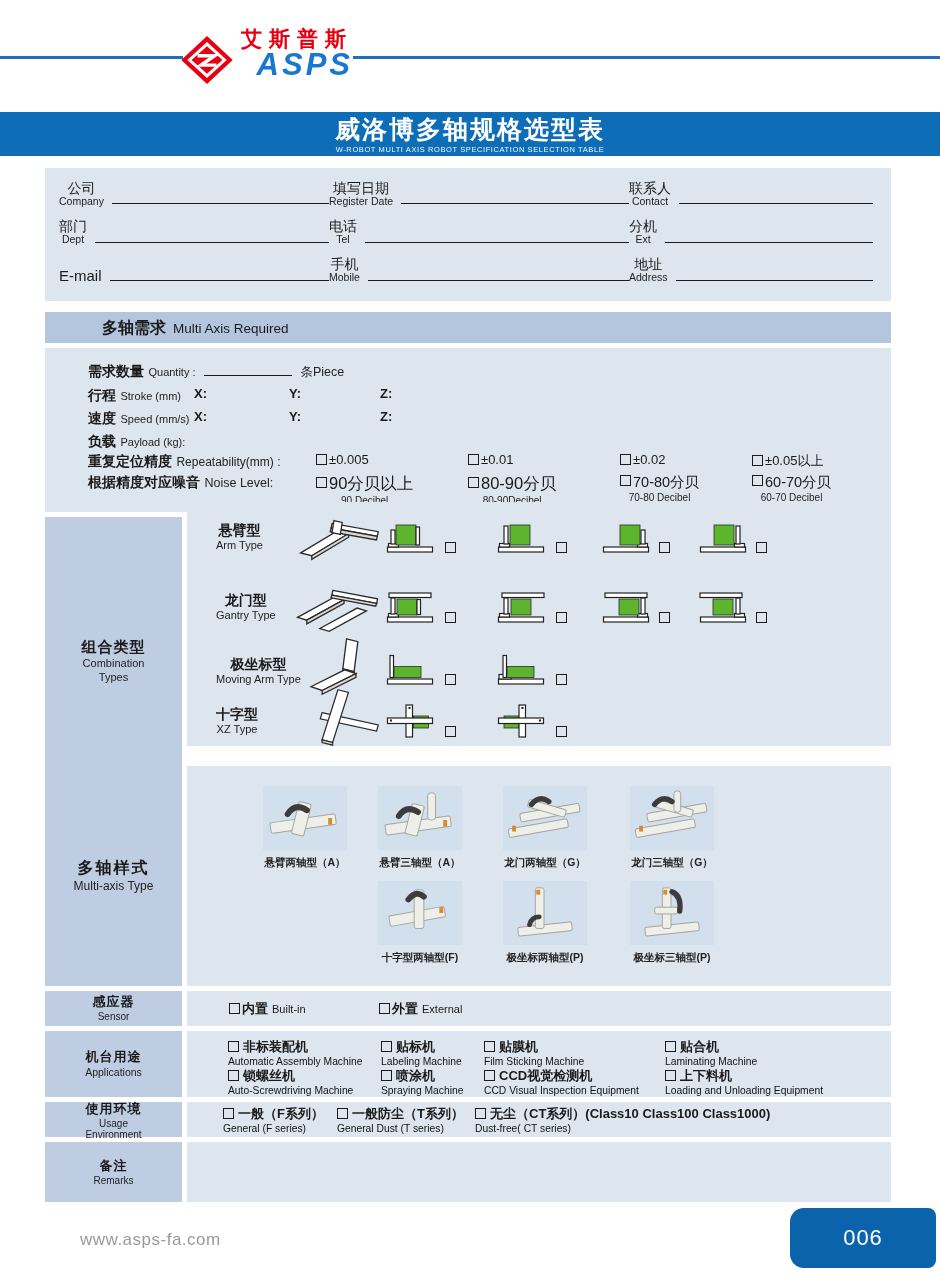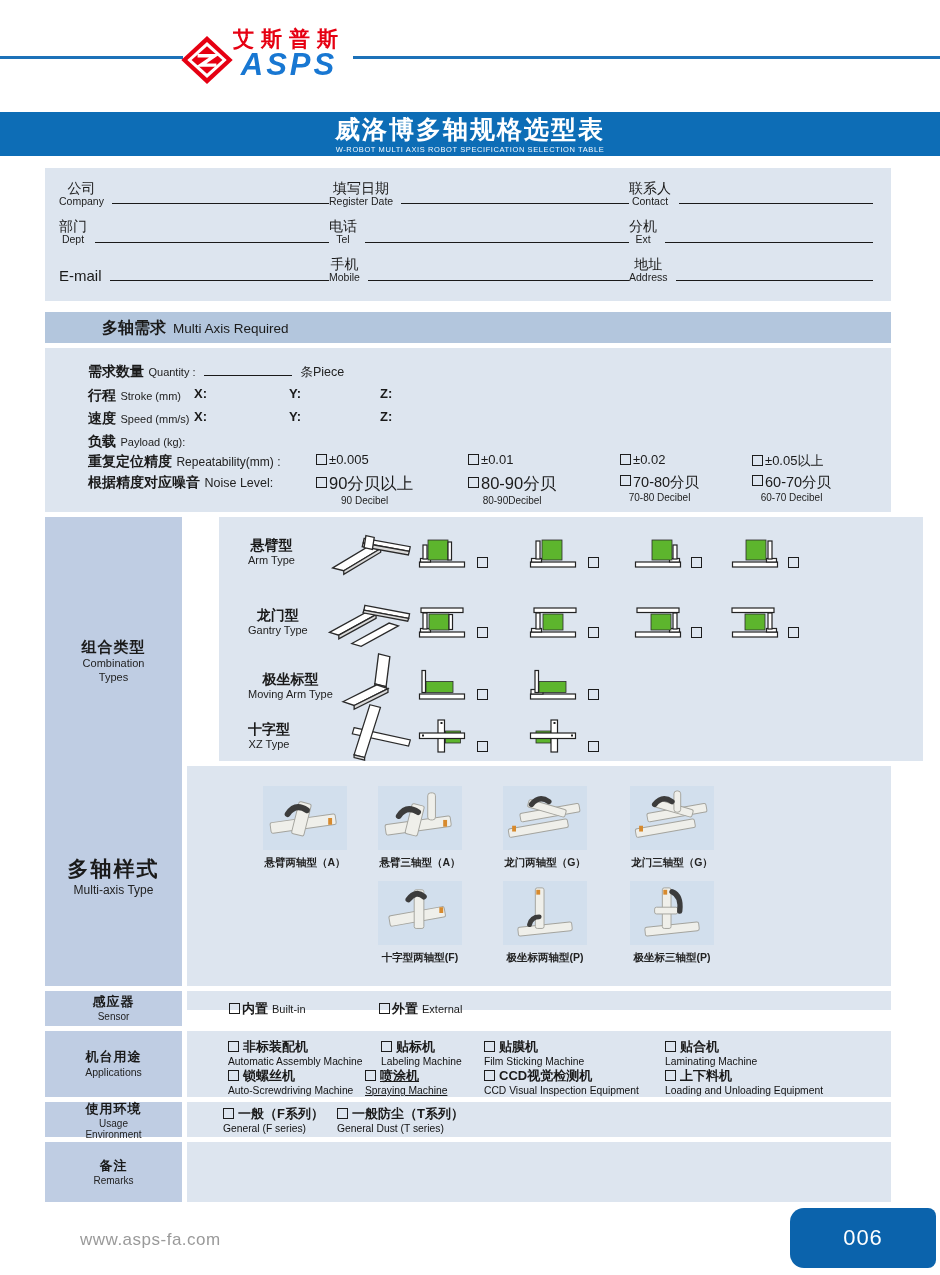--- a/index.html
+++ b/index.html
@@ -8,21 +8,21 @@
     font-family:"Liberation Sans","DejaVu Sans",sans-serif;color:#1a1a1a;
     -webkit-font-smoothing:antialiased;overflow:hidden;
   }
 
   
   .hline{position:absolute;top:56px;height:3px;background:#1d71b8;}
   .hline.l{left:0;width:183px;}
   .hline.r{left:353px;width:587px;}
   .logo{position:absolute;left:181px;top:28px;display:flex;align-items:flex-start;}
   .logo svg{margin-top:8px;}
-  .logo-txt{text-align:center;}
+  .logo-txt{margin-left:8px;text-align:right;}
   .logo-zh{color:#e60012;font-size:21px;font-weight:700;letter-spacing:7px;line-height:1;}
   .logo-en{color:#1877d2;font-size:31px;font-weight:800;font-style:italic;letter-spacing:3px;line-height:1;margin-top:0px;}
 
   
   .titlebar{position:absolute;left:0;top:112px;width:940px;height:44px;background:#0d6db6;text-align:center;color:#fff;}
   .title-zh{font-size:25px;font-weight:700;letter-spacing:2px;padding-top:4px;line-height:1.1;}
   .title-en{font-size:7.5px;letter-spacing:0.6px;margin-top:1px;opacity:.95;}
 
   
   .panel{position:absolute;left:45px;width:846px;background:#dde5ef;}
@@ -56,42 +56,42 @@
   .cb{display:inline-block;width:11px;height:11px;border:1.6px solid #1c1c1c;background:transparent;vertical-align:-1px;box-sizing:border-box;}
   .rep{position:absolute;top:0;font-size:13px;white-space:nowrap;}
   .rep .cb{margin-right:2px;}
   .noise{position:absolute;top:0;text-align:center;}
   .noise .l1{font-size:16.5px;white-space:nowrap;}
   .noise .l1 .cb{margin-right:2px;vertical-align:1px;}
   .noise .l2{font-size:10px;color:#222;margin-top:0px;}
 
   
   .comb-l{top:517px;height:288px;}
-  .comb-r{top:517px;height:244px;margin-left:32px;}
+  .comb-r{top:502px;height:244px;}
   .crow{position:absolute;left:0;width:704px;}
   .ctype{position:absolute;left:29px;text-align:center;}
   .ctype .zh{font-size:14px;font-weight:700;line-height:1.2;}
   .ctype .en{font-size:11px;color:#222;}
   .icon3d{position:absolute;}
   .copt{position:absolute;display:flex;align-items:flex-end;}
   .copt .cb{margin-left:9px;margin-bottom:3px;}
   .schem{display:block;}
 
   
   .ma-l{top:766px;height:220px;}
-  .ma-l .lc-zh{font-size:21px;letter-spacing:2px;}
+  .ma-l .lc-zh{font-size:16px;letter-spacing:2px;}
   .ma-l .lc-en{font-size:12px;}
   .ma-r{top:766px;height:220px;}
   .ma-item{position:absolute;width:104px;text-align:center;}
   .ma-photo{width:84px;height:64px;margin:0 auto;background:#d2dfed;display:flex;align-items:center;justify-content:center;}
   .ma-cap{margin-top:6px;font-size:10.5px;font-weight:600;color:#222;white-space:nowrap;}
 
   
   .sen-l{top:991px;height:35px;}
-  .sen-r{top:991px;height:19px;}
+  .sen-r{top:991px;height:35px;}
   .sopt{position:absolute;top:9px;font-size:13px;font-weight:600;white-space:nowrap;}
   .sopt .en{font-size:11px;font-weight:400;margin-left:4px;}
   .sopt .cb{margin-right:2px;}
 
   .app-l{top:1031px;height:66px;}
   .app-r{top:1031px;height:66px;}
   .app{position:absolute;white-space:nowrap;}
   .app .l1{font-size:13px;font-weight:600;}
   .app .l1 .cb{margin-right:4px;}
   .app .l2{font-size:10.3px;color:#111;margin-top:0px;}
@@ -616,21 +616,21 @@
     <div class="l2">Film Sticking Machine</div>
   </div>
   <div class="app" style="left:478px;top:7px;">
     <div class="l1"><span class="cb"></span><span>贴合机</span></div>
     <div class="l2">Laminating Machine</div>
   </div>
   <div class="app" style="left:41px;top:36px;">
     <div class="l1"><span class="cb"></span><span>锁螺丝机</span></div>
     <div class="l2">Auto-Screwdriving Machine</div>
   </div>
-  <div class="app" style="left:178px;top:36px;text-decoration:underline;">
+  <div class="app" style="left:194px;top:36px;">
     <div class="l1"><span class="cb"></span><span>喷涂机</span></div>
     <div class="l2">Spraying Machine</div>
   </div>
   <div class="app" style="left:297px;top:36px;">
     <div class="l1"><span class="cb"></span><span>CCD视觉检测机</span></div>
     <div class="l2">CCD Visual Inspection Equipment</div>
   </div>
   <div class="app" style="left:478px;top:36px;">
     <div class="l1"><span class="cb"></span><span>上下料机</span></div>
     <div class="l2">Loading and Unloading Equipment</div>
@@ -644,20 +644,24 @@
 </div>
 <div class="rcell env-r">
   <div class="env" style="left:36px;">
     <div class="l1"><span class="cb"></span><span>一般（F系列）</span></div>
     <div class="l2">General (F series)</div>
   </div>
   <div class="env" style="left:150px;">
     <div class="l1"><span class="cb"></span><span>一般防尘（T系列）</span></div>
     <div class="l2">General Dust (T series)</div>
   </div>
+  <div class="env" style="left:288px;">
+    <div class="l1"><span class="cb"></span><span>无尘（CT系列）(Class10  Class100  Class1000)</span></div>
+    <div class="l2">Dust-free( CT series)</div>
+  </div>
 </div>
 
 <div class="lcell rem-l">
   <div class="lc-zh">备注</div>
   <div class="lc-en">Remarks</div>
 </div>
 <div class="rcell rem-r"></div>
 
 <div class="site">www.asps-fa.com</div>
 <div class="pagebox">

